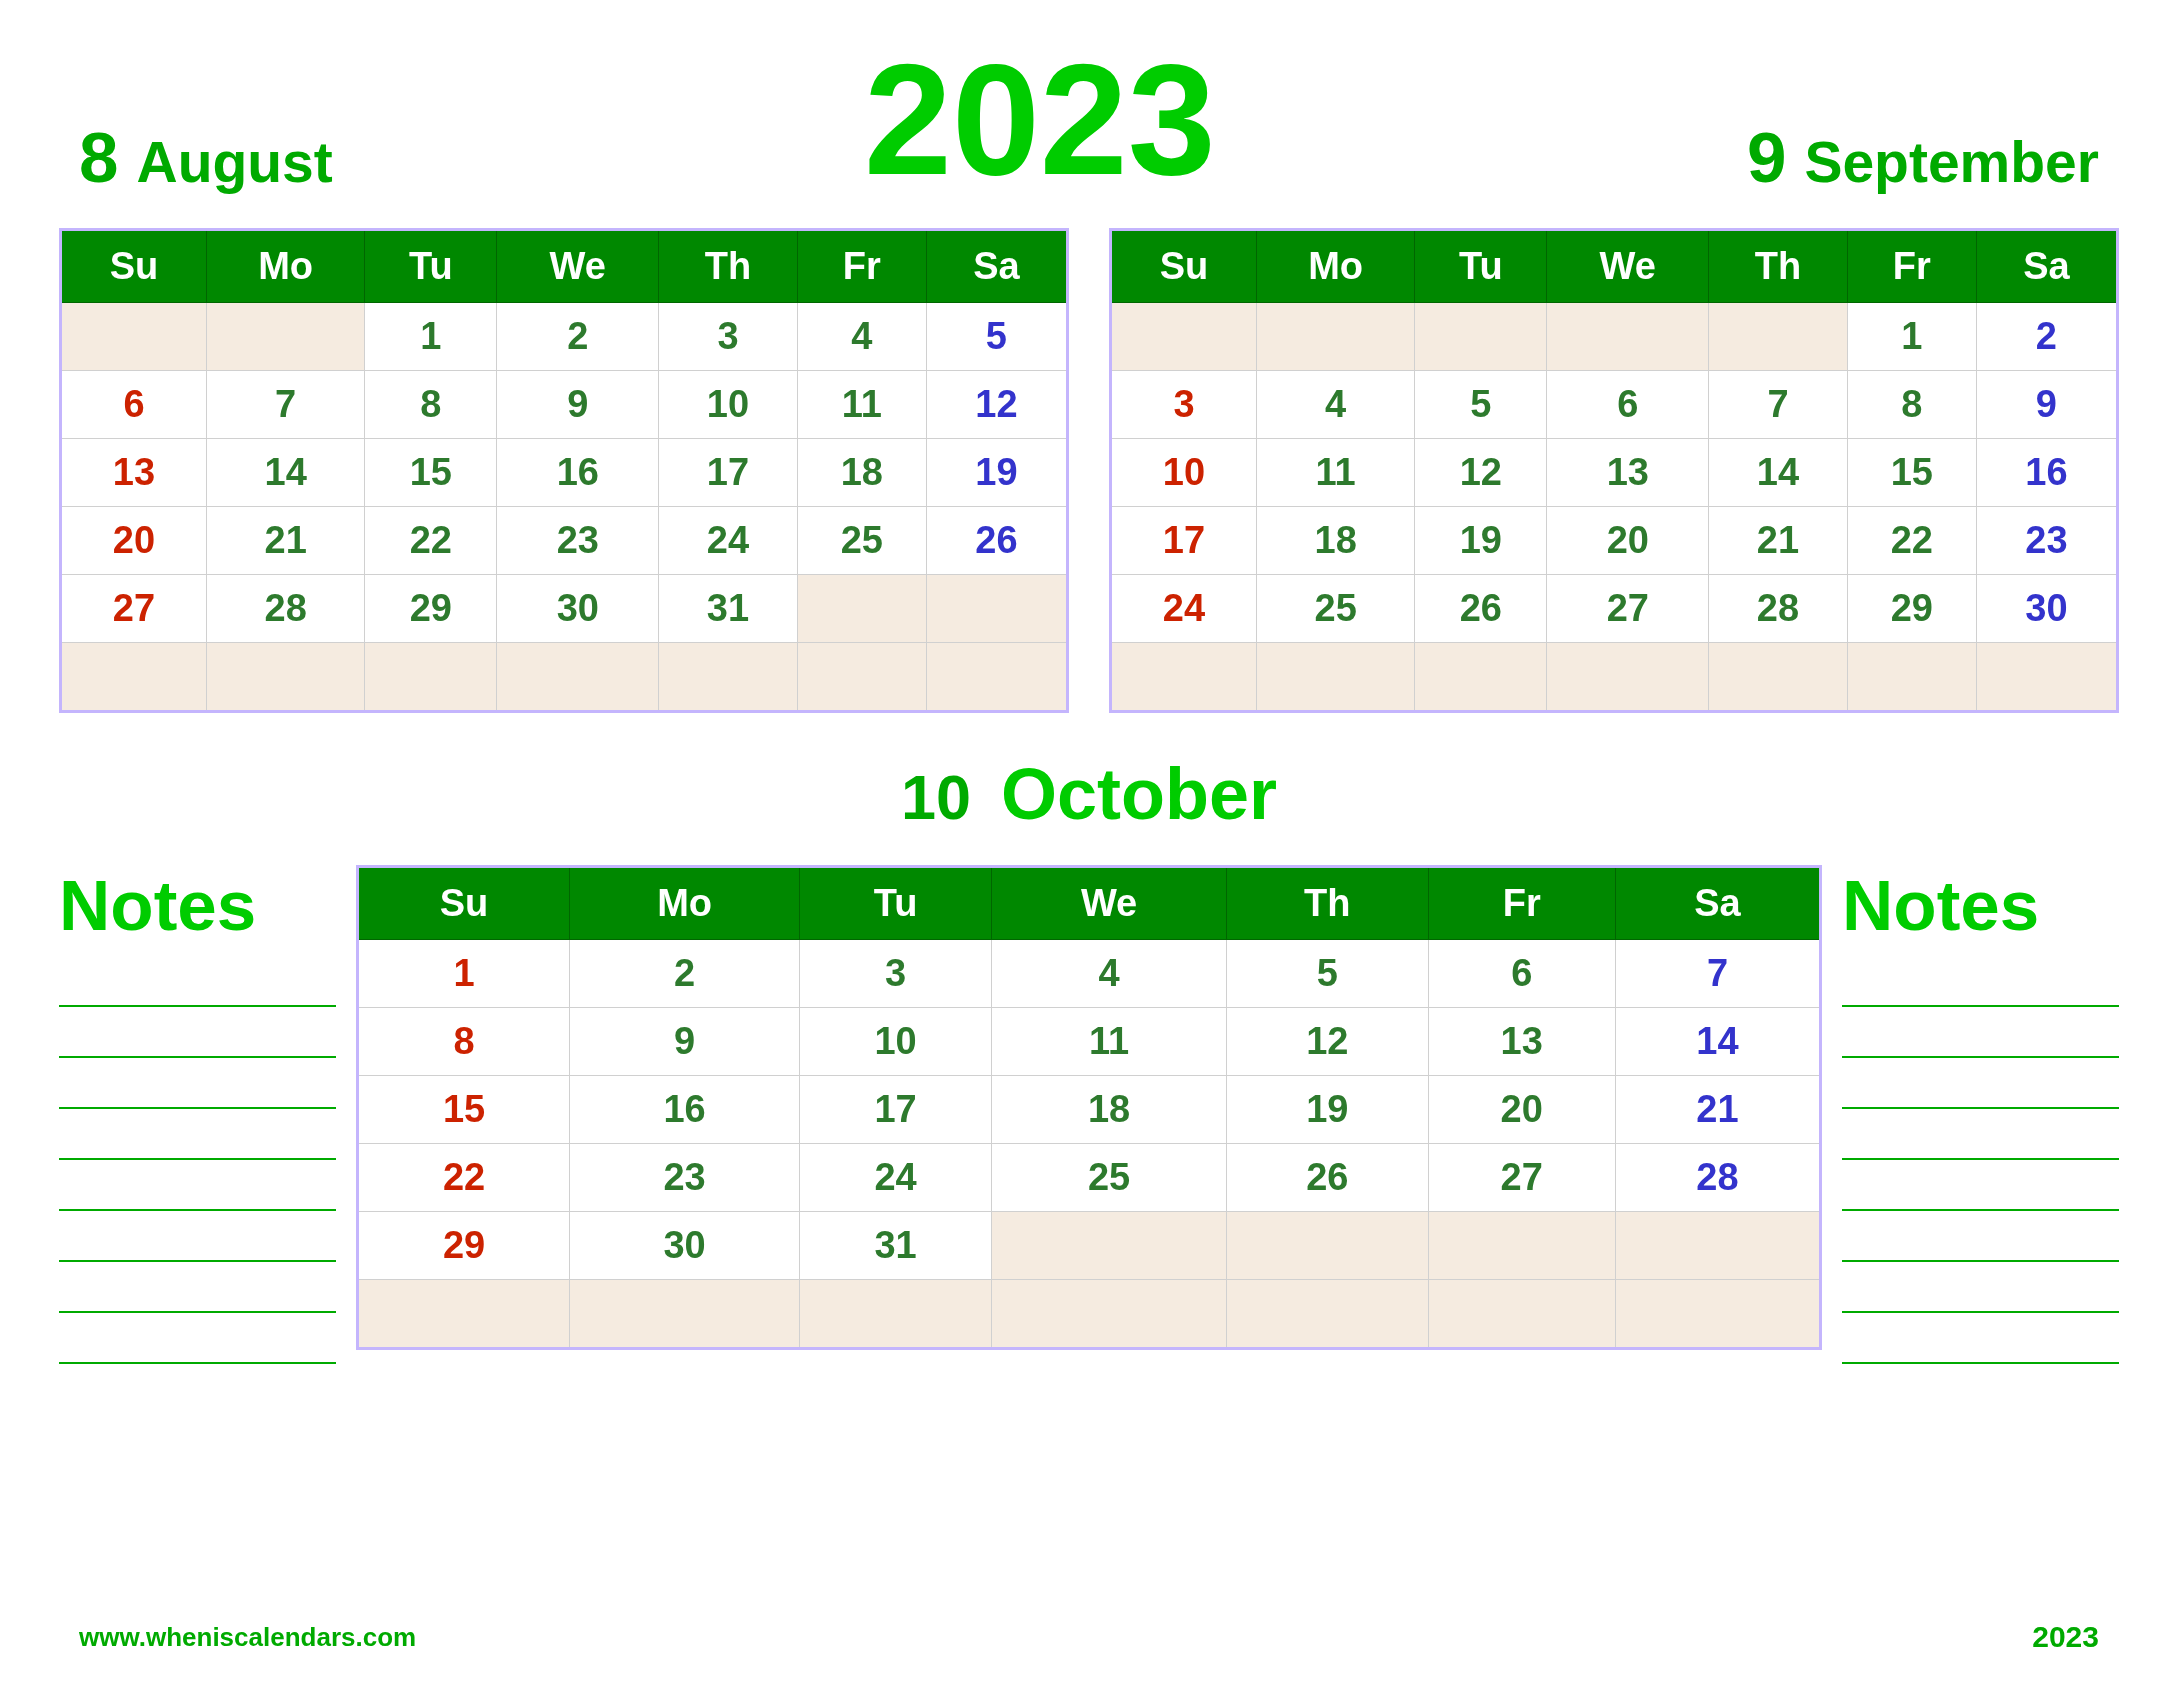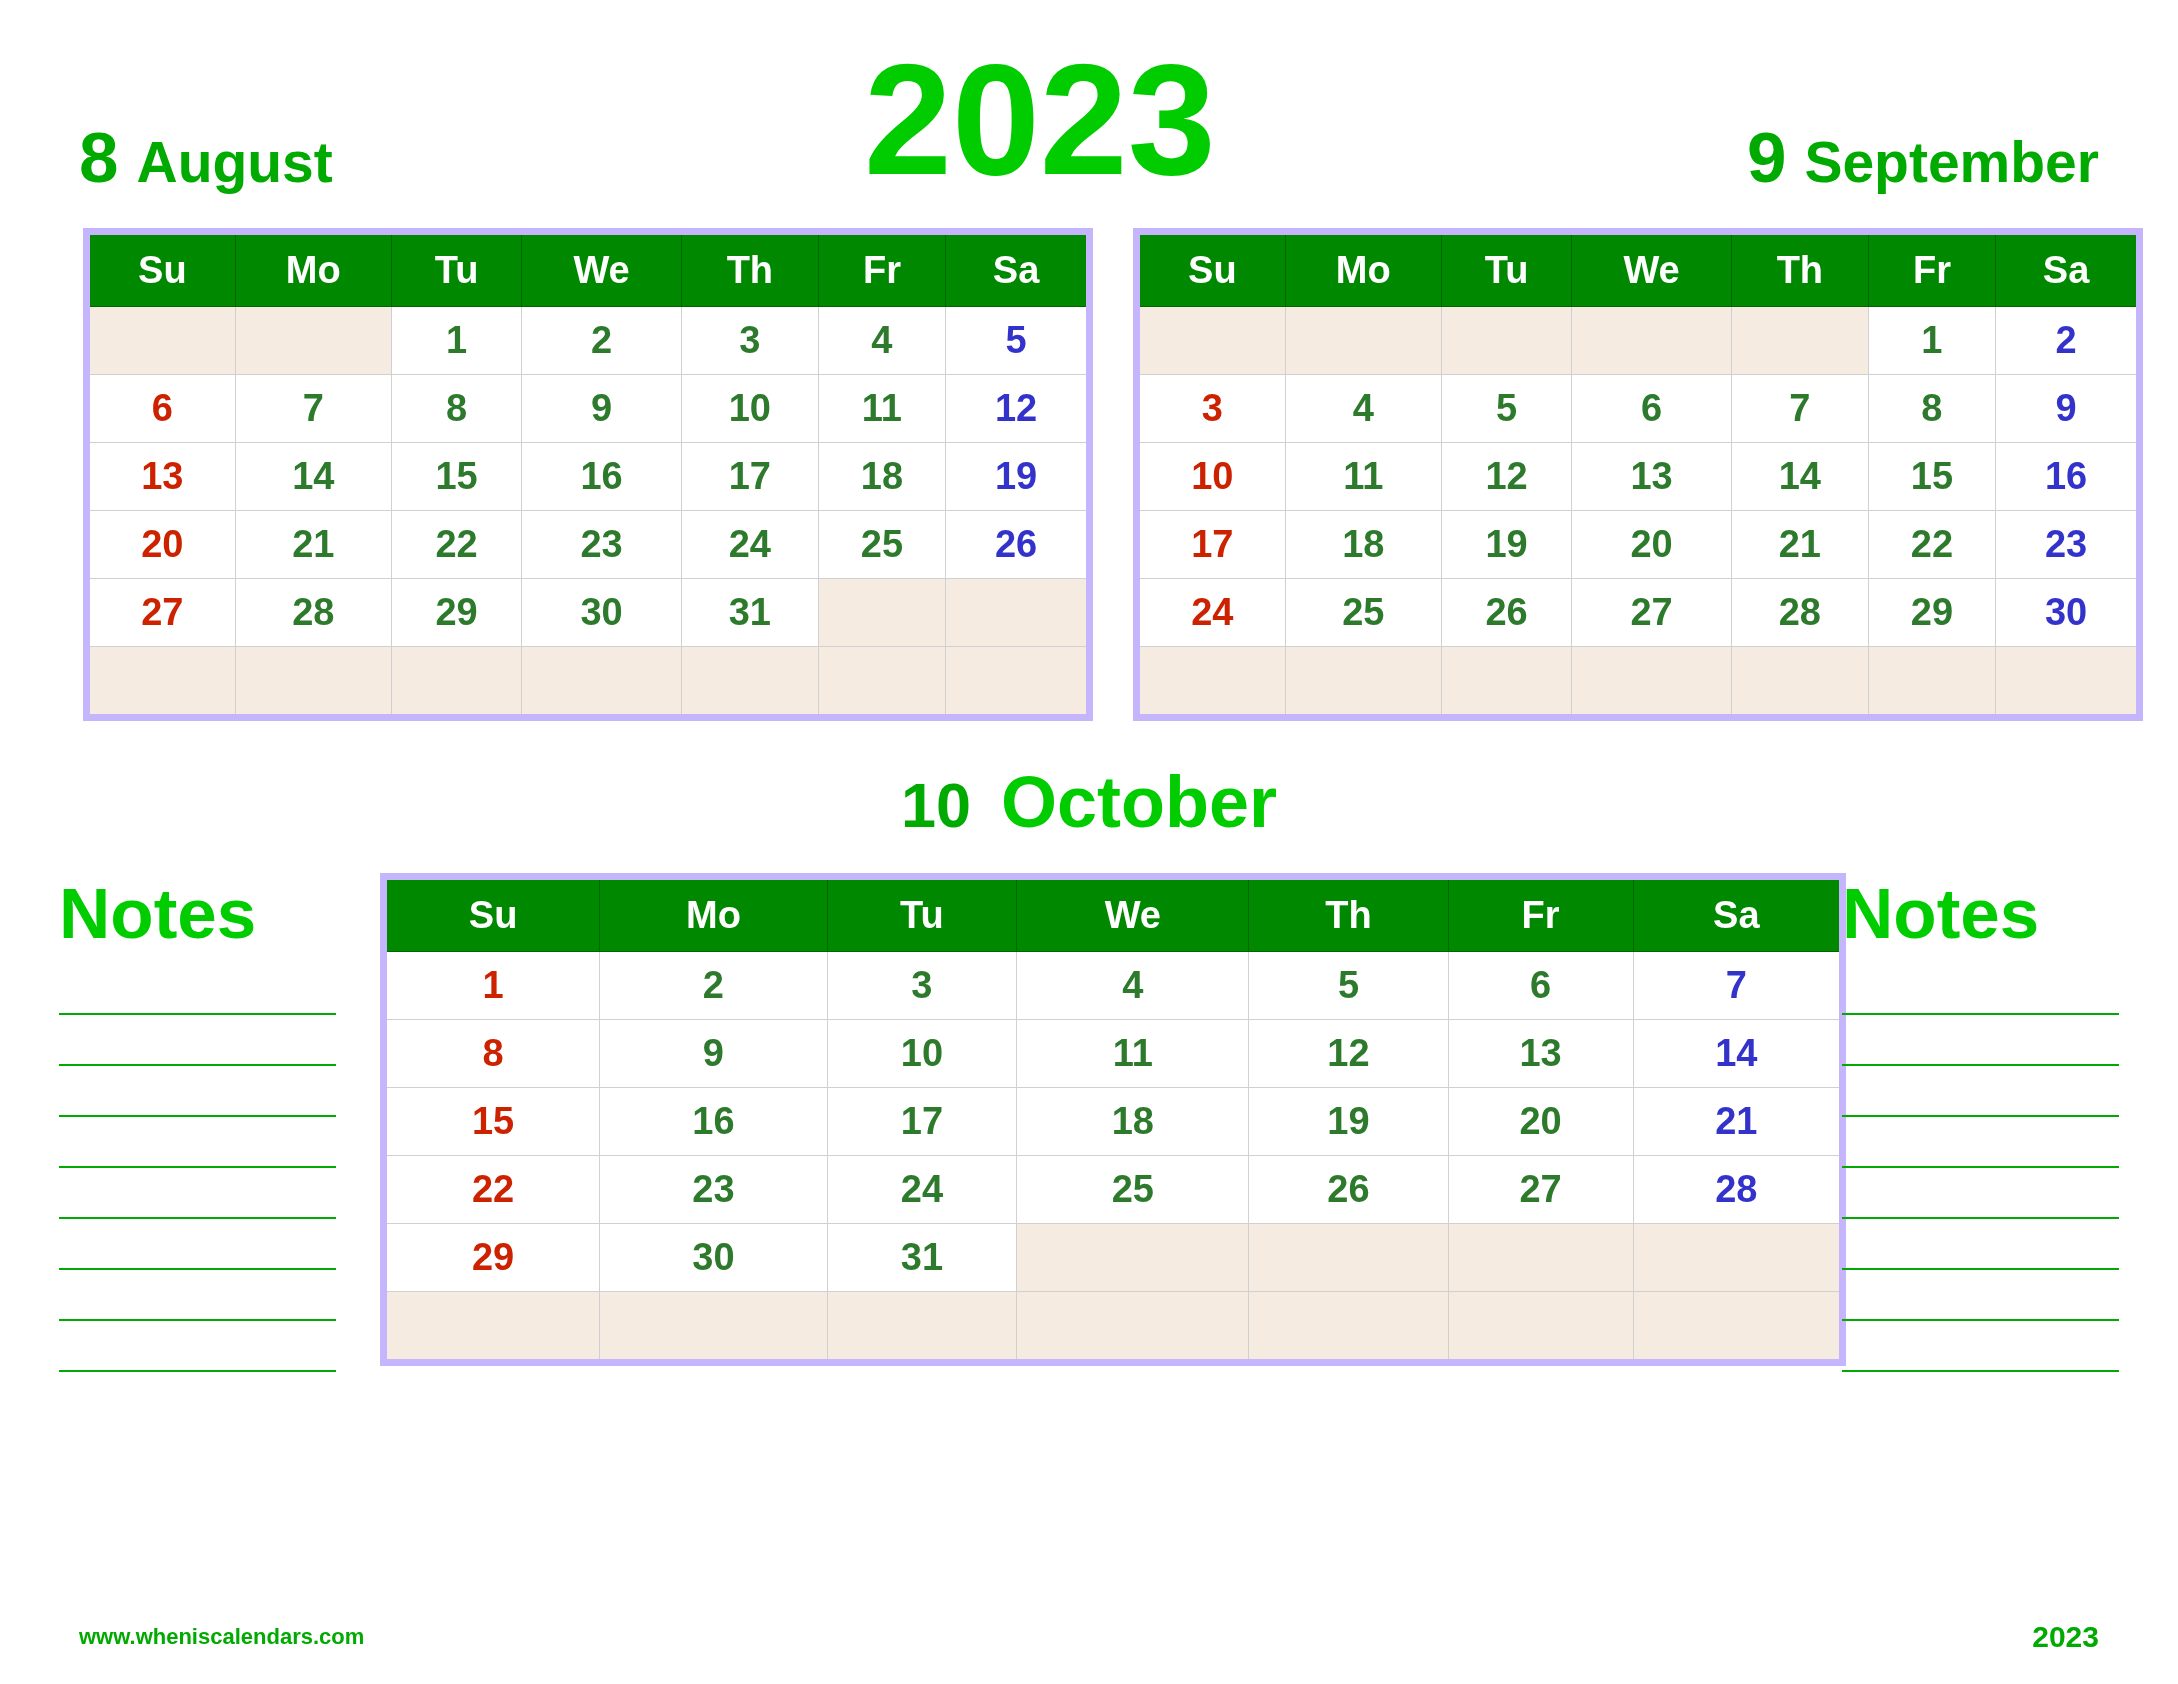--- a/index.html
+++ b/index.html
@@ -58,22 +58,21 @@
       margin-bottom: 40px;
     }
     .calendar-block {
       flex: 1;
     }
 
     
     .cal-table {
       width: 100%;
       border-collapse: collapse;
-      border: 7px solid #c4b5fd;
-      margin-left: 24px;
+      border: 3px solid #c4b5fd;
     }
     .cal-table thead tr {
       background: #008800;
     }
     .cal-table thead th {
       color: #fff;
       font-size: 38px;
       font-weight: bold;
       text-align: center;
       padding: 14px 6px;
@@ -154,21 +153,21 @@
 
     
     .footer {
       display: flex;
       justify-content: space-between;
       align-items: center;
       padding: 10px 20px 0 20px;
       margin-top: 10px;
     }
     .footer-url {
-      font-size: 22px;
+      font-size: 26px;
       color: #00aa00;
       font-weight: bold;
     }
     .footer-year {
       font-size: 30px;
       color: #00aa00;
       font-weight: bold;
     }
   </style>
 </head>

